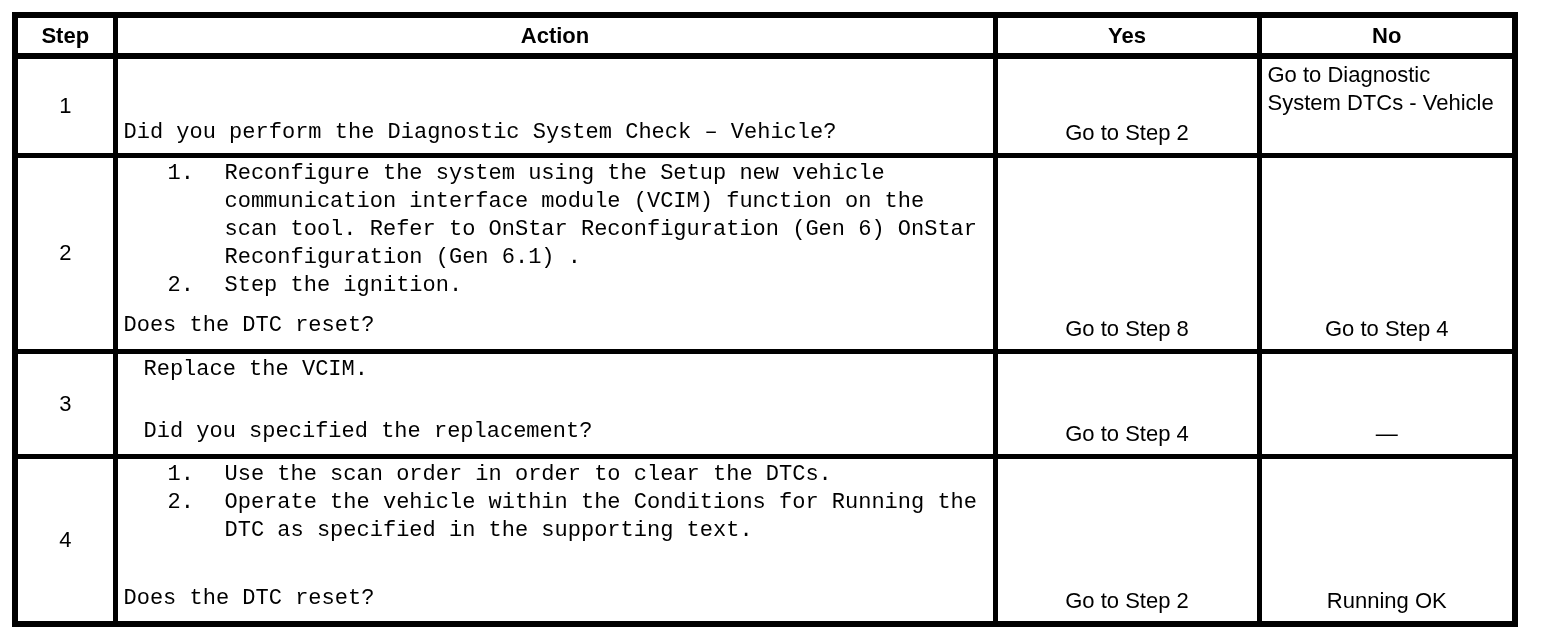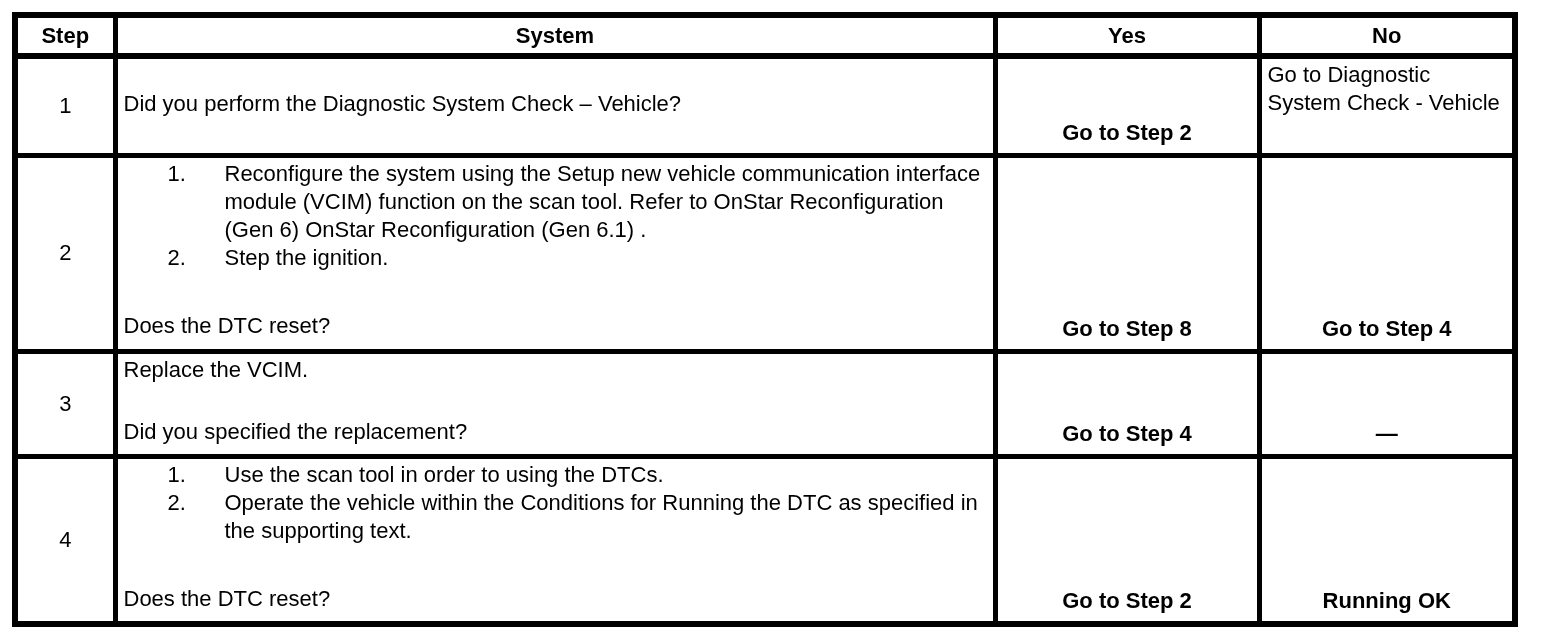--- a/index.html
+++ b/index.html
@@ -48,25 +48,26 @@
     vertical-align: middle;
     padding: 2px;
   }
   td.action-cell {
     vertical-align: top;
     padding: 2px 6px 4px 6px;
   }
   .action-wrap {
     display: flex;
     flex-direction: column;
-    justify-content: center;
+    justify-content: flex-end;
+    font-family: Liberation Mono, monospace;
   }
   .aw-r1 { min-height: 86px; }
   .aw-r2 { min-height: 180px; }
-  .aw-r3 { min-height: 90px; }
+  .aw-r3 { min-height: 90px; margin-left: 20px; }
   .aw-r4 { min-height: 152px; }
   .action-intro { text-align: left; }
   .action-question { text-align: left; margin-top: auto; }
   .items {
     margin: 0;
     padding: 0 0 0 44px;
     list-style: none;
   }
   .item { display: flex; }
   .item .num {
@@ -75,21 +76,20 @@
     text-align: left;
   }
   .item .text {
     flex: 1;
     max-width: 765px;
   }
   td.answer-cell {
     vertical-align: bottom;
     text-align: center;
     padding: 2px 6px 6px 6px;
-    font-weight: bold;
   }
   td.answer-top-left {
     vertical-align: top;
     text-align: left;
     padding: 2px 4px 4px 6px;
   }
 </style>
 </head>
 <body>
 
@@ -97,36 +97,36 @@
   <table class="diag">
     <colgroup>
       <col style="width:100px">
       <col style="width:880px">
       <col style="width:264px">
       <col style="width:256px">
     </colgroup>
     <thead>
       <tr>
         <th>Step</th>
-        <th>System</th>
+        <th>Action</th>
         <th>Yes</th>
         <th>No</th>
       </tr>
     </thead>
     <tbody>
 
       <tr style="height:99px;">
         <td class="step-cell">1</td>
         <td class="action-cell">
           <div class="action-wrap aw-r1">
             <div class="action-intro">Did you perform the Diagnostic System Check – Vehicle?</div>
           </div>
         </td>
         <td class="answer-cell">Go to Step 2</td>
-        <td class="answer-top-left">Go to Diagnostic System Check - Vehicle</td>
+        <td class="answer-top-left">Go to Diagnostic System DTCs - Vehicle</td>
       </tr>
 
       <tr style="height:196px;">
         <td class="step-cell">2</td>
         <td class="action-cell">
           <div class="action-wrap aw-r2">
             <ol class="items">
               <li class="item">
                 <span class="num">1.</span>
                 <span class="text">Reconfigure the system using the Setup new vehicle communication interface module (VCIM) function on the scan tool. Refer to OnStar Reconfiguration (Gen 6) OnStar Reconfiguration (Gen 6.1) .</span>
@@ -155,21 +155,21 @@
         <td class="answer-cell">—</td>
       </tr>
 
       <tr style="height:168px;">
         <td class="step-cell">4</td>
         <td class="action-cell">
           <div class="action-wrap aw-r4">
             <ol class="items">
               <li class="item">
                 <span class="num">1.</span>
-                <span class="text">Use the scan tool in order to using the DTCs.</span>
+                <span class="text">Use the scan order in order to clear the DTCs.</span>
               </li>
               <li class="item">
                 <span class="num">2.</span>
                 <span class="text">Operate the vehicle within the Conditions for Running the DTC as specified in the supporting text.</span>
               </li>
             </ol>
             <div class="action-question">Does the DTC reset?</div>
           </div>
         </td>
         <td class="answer-cell">Go to Step 2</td>

